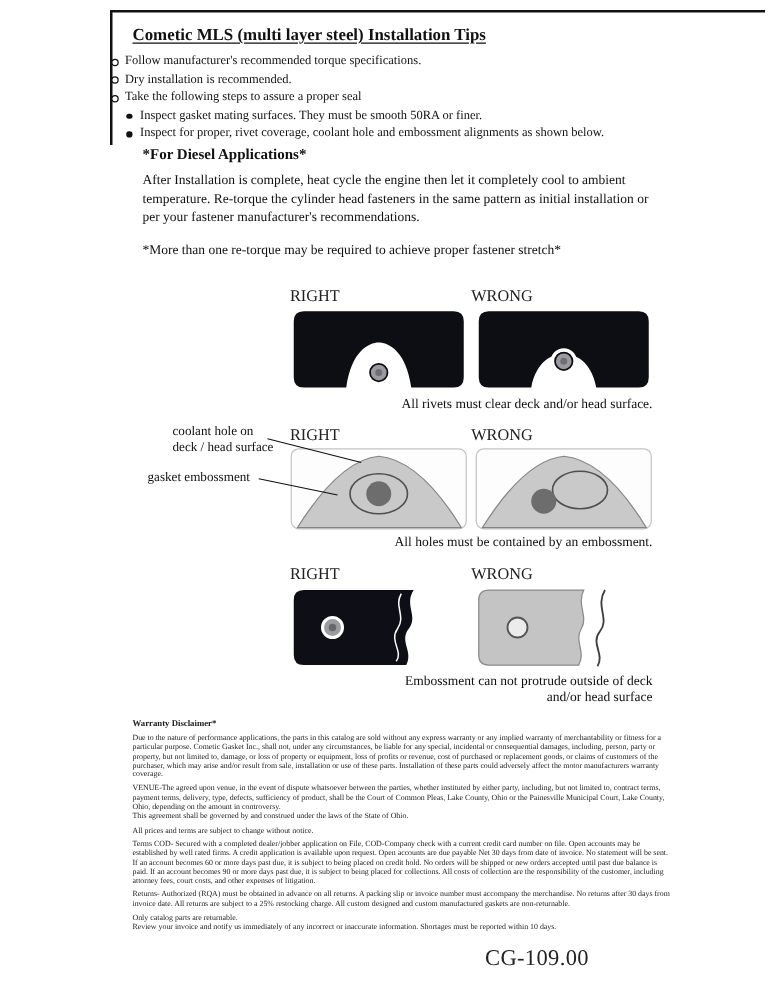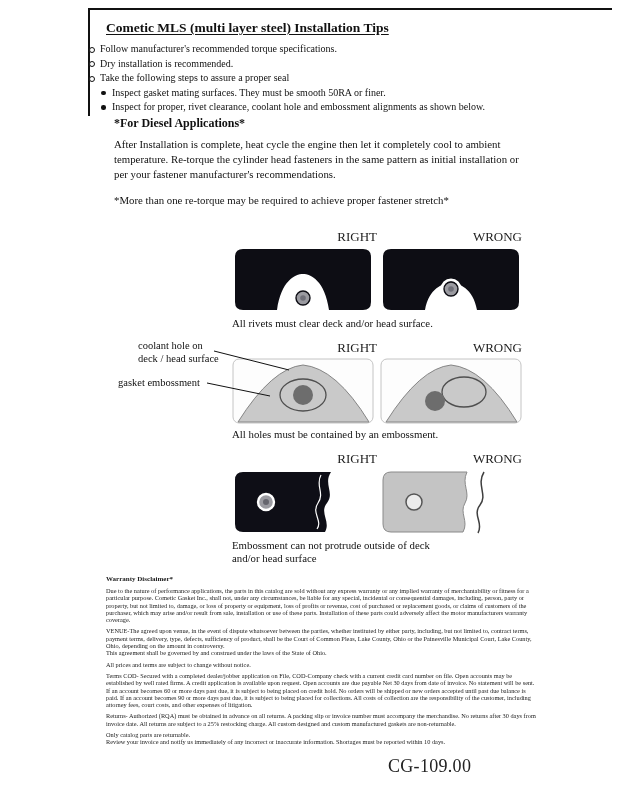--- a/index.html
+++ b/index.html
@@ -21,25 +21,25 @@
   .b2::before{content:"";position:absolute;left:13px;top:4px;width:4.5px;height:4.5px;
               background:#111;border-radius:50%;}
 
   .diesel{position:absolute;left:114px;top:116px;width:414px;}
   .diesel-h{font-size:12px;font-weight:bold;margin:0 0 6px 0;}
   .diesel p{margin:0 0 11px 0;font-size:10.8px;line-height:1.38;}
   .diesel .note{margin-bottom:0;}
 
   .diagrams{position:absolute;left:232px;top:229px;width:290px;}
   .dg-heads{display:flex;margin-bottom:2px;}
-  .dg-heads span{width:50%;text-align:right;font-size:13px;color:#222;}
+  .dg-heads span{width:50%;text-align:left;font-size:13px;color:#222;}
   .dg-panels{display:flex;gap:6px;}
   .panel{width:142px;height:66px;}
   .panel svg{display:block;width:142px;height:66px;}
-  .dg-caption{font-size:10.8px;line-height:1.2;margin:4px 0 10px 0;white-space:pre-line;}
+  .dg-caption{font-size:10.8px;line-height:1.2;margin:4px 0 10px 0;white-space:pre-line;text-align:right;}
 
   .callout{position:absolute;font-size:10.5px;line-height:1.2;white-space:pre-line;text-align:left;}
   .callout-coolant{left:138px;top:340px;width:90px;}
   .callout-embossment{left:118px;top:377px;width:100px;}
   .callout-lines{position:absolute;left:0;top:0;width:618px;height:800px;pointer-events:none;}
 
   .disclaimer{position:absolute;left:106px;top:575px;width:430px;color:#222;}
   .disc-h{font-size:7px;font-weight:bold;margin:0 0 4px 0;}
   .disclaimer p{margin:0 0 4px 0;font-size:6.3px;line-height:1.16;white-space:pre-line;}
 
@@ -53,21 +53,21 @@
   <div class="border-top"></div>
   <div class="border-left"></div>
 
   <h1 class="title">Cometic MLS (multi layer steel) Installation Tips</h1>
 
   <ul class="tips">
     <li class="b1">Follow manufacturer's recommended torque specifications.</li>
     <li class="b1">Dry installation is recommended.</li>
     <li class="b1">Take the following steps to assure a proper seal</li>
     <li class="b2">Inspect gasket mating surfaces.  They must be smooth 50RA or finer.</li>
-    <li class="b2">Inspect for proper, rivet clearance, coolant hole and embossment alignments as shown below.</li>
+    <li class="b2">Inspect for proper, rivet coverage, coolant hole and embossment alignments as shown below.</li>
   </ul>
 
   <div class="diesel">
     <div class="diesel-h">*For Diesel Applications*</div>
     <p>After Installation is complete, heat cycle the engine then let it completely cool to ambient temperature. Re-torque the cylinder head fasteners in the same pattern as initial installation or per your fastener manufacturer's recommendations.</p>
     <p class="note">*More than one re-torque may be required to achieve proper fastener stretch*</p>
   </div>
 
   <div class="diagrams">
 

